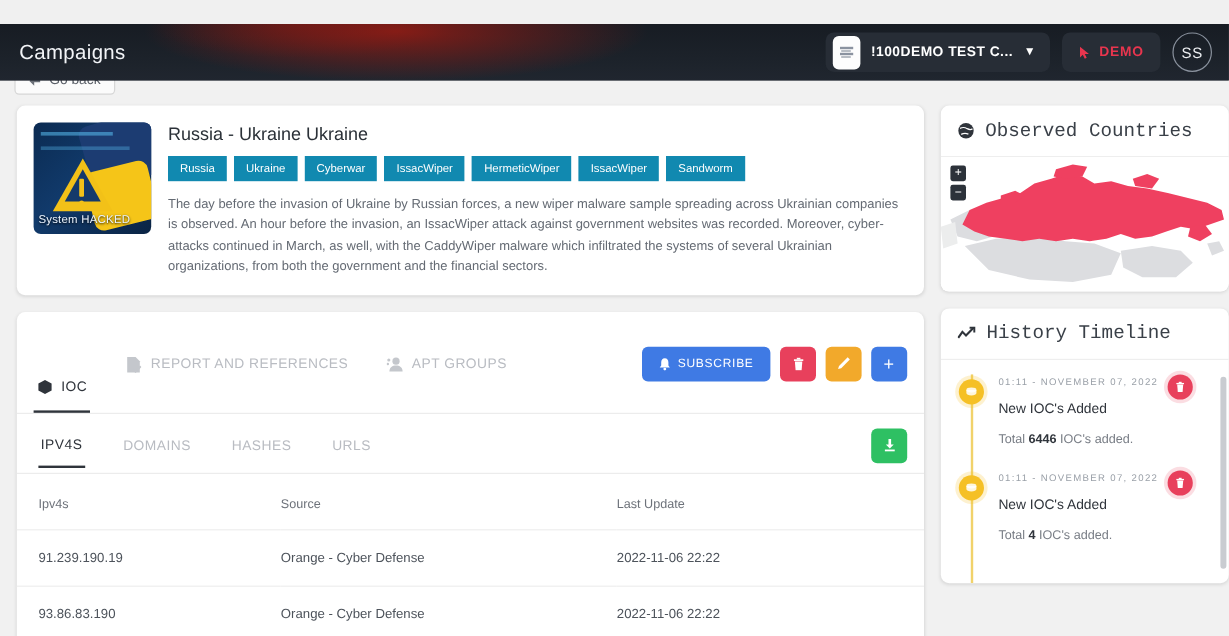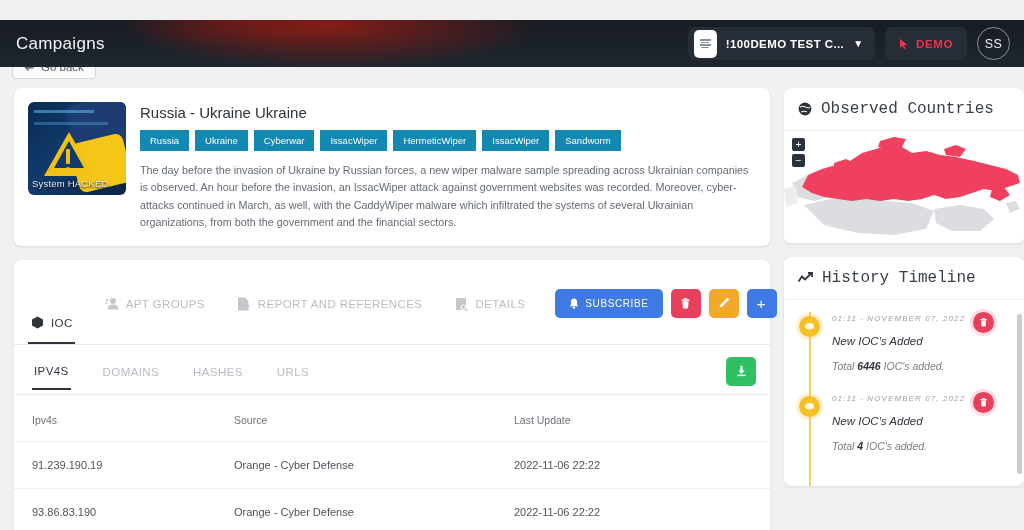--- a/index.html
+++ b/index.html
@@ -204,21 +204,21 @@
     font-size: 16px; color: #3a4048; font-family: Liberation Mono, monospace;
   }
   .map-wrap { position: relative; height: 112px; background: #fff; overflow: hidden; }
   .zoom-ctrl { position: absolute; left: 8px; top: 7px; z-index: 3; }
   .zoom-btn {
     width: 13px; height: 13px; background: #2c323a; color: #fff;
     font-size: 10px; line-height: 13px; text-align: center;
     border-radius: 2px; margin-bottom: 3px; cursor: pointer; user-select: none;
   }
   .panel-tl { margin-top: 14px; position: relative; }
-  .tl-body { padding: 14px 16px 0 0; position: relative; height: 186px; overflow: hidden; font-style: italic; }
+  .tl-body { padding: 14px 16px 0 0; position: relative; height: 186px; overflow: hidden; }
   .tl-line {
     position: absolute; left: 25px; top: 12px; bottom: 0;
     width: 2px; background: #f1d26a;
   }
   .tl-item { position: relative; padding: 0 14px 0 48px; margin-bottom: 22px; }
   .tl-dot {
     position: absolute; left: 15px; top: 2px; width: 21px; height: 21px;
     border-radius: 50%; background: #f5c026;
     box-shadow: 0 0 0 3px rgba(245,192,38,.22);
     display: flex; align-items: center; justify-content: center;
@@ -310,48 +310,37 @@
           <div class="tab active">
             <span class="tab-ico">
               <svg width="13" height="13" viewBox="0 0 13 13">
                   <path d="M6.5 0.6 L12 3.6 L12 9.4 L6.5 12.4 L1 9.4 L1 3.6 Z" fill="#2f343b"></path>
                 </svg>
             </span>
             <span>IOC</span>
           </div>
           <div class="tab">
             <span class="tab-ico">
+              <svg width="13" height="14" viewBox="0 0 13 14">
+                  <path d="M1 0.5 H8 L11.5 4 V13.5 H1 Z" fill="#c4c7cc"></path>
+                  <path d="M6 10.6 L8 12.6 L12.3 8.3" stroke="#c4c7cc" stroke-width="1.8" fill="none"></path>
+                </svg>
+            </span>
+            <span>REPORT AND REFERENCES</span>
+          </div>
+          <div class="tab">
+            <span class="tab-ico">
               <svg width="14" height="13" viewBox="0 0 14 13">
                   <circle cx="8" cy="4" r="3" fill="#c4c7cc"></circle>
                   <path d="M2.5 12.5 C2.5 9.2 5 7.6 8 7.6 C11 7.6 13.5 9.2 13.5 12.5 Z" fill="#c4c7cc"></path>
                   <circle cx="2" cy="3" r="1.3" fill="#c4c7cc"></circle>
                   <circle cx="1.2" cy="6.3" r="1" fill="#c4c7cc"></circle>
                 </svg>
             </span>
             <span>APT GROUPS</span>
-          </div>
-          <div class="tab">
-            <span class="tab-ico">
-              <svg width="13" height="14" viewBox="0 0 13 14">
-                  <path d="M1 0.5 H8 L11.5 4 V13.5 H1 Z" fill="#c4c7cc"></path>
-                  <path d="M6 10.6 L8 12.6 L12.3 8.3" stroke="#c4c7cc" stroke-width="1.8" fill="none"></path>
-                </svg>
-            </span>
-            <span>REPORT AND REFERENCES</span>
-          </div>
-          <div class="tab">
-            <span class="tab-ico">
-              <svg width="13" height="14" viewBox="0 0 13 14">
-                  <rect x="1" y="1" width="10" height="12" rx="1" fill="#c4c7cc"></rect>
-                  <circle cx="8.3" cy="10" r="2.6" fill="#fff"></circle>
-                  <circle cx="8.3" cy="10" r="1.7" fill="#c4c7cc"></circle>
-                  <path d="M10.2 11.9 L12.4 14" stroke="#c4c7cc" stroke-width="1.6"></path>
-                </svg>
-            </span>
-            <span>DETAILS</span>
           </div>
 
           <div class="tab-actions">
             <button class="btn btn-sub">
               <svg width="10" height="11" viewBox="0 0 10 11">
                 <path d="M5 0.5 C3 0.5 2 2 2 4 L2 6.5 L0.8 8.2 L9.2 8.2 L8 6.5 L8 4 C8 2 7 0.5 5 0.5 Z" fill="#fff"></path>
                 <circle cx="5" cy="9.6" r="1.2" fill="#fff"></circle>
               </svg>
               <span>SUBSCRIBE</span>
             </button>

